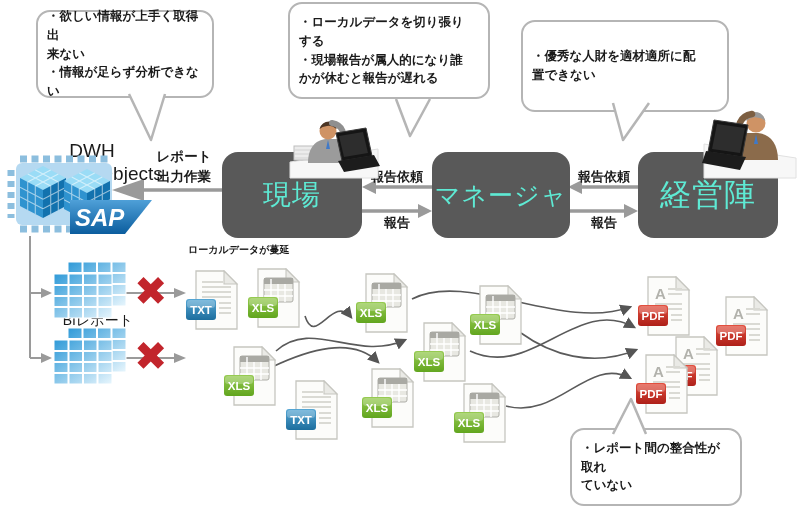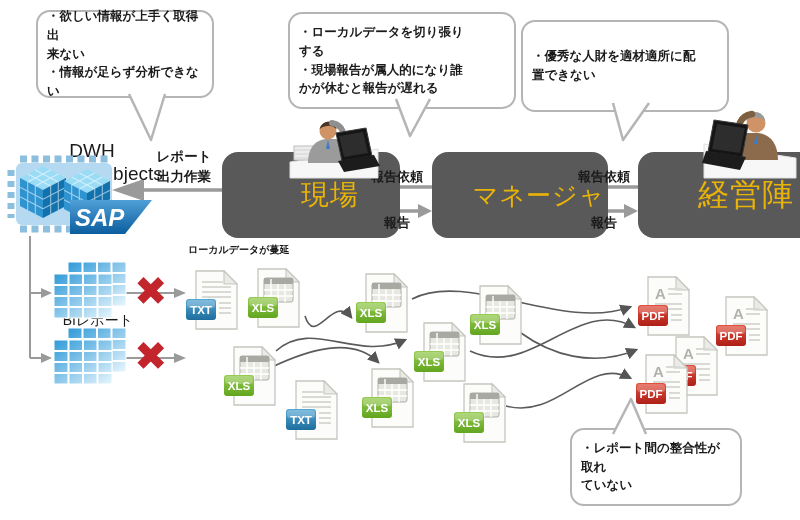--- a/index.html
+++ b/index.html
@@ -2,41 +2,41 @@
 <html><head>
 <meta charset="utf-8">
 <style>
   html,body{margin:0;padding:0;background:#fff;}
   .stage{position:relative;width:800px;height:520px;background:#fff;overflow:hidden;
          font-family:"Liberation Sans","DejaVu Sans",sans-serif;color:#1a1a1a;}
   .bubble{position:absolute;background:#fff;border:2.5px solid #b5b5b5;border-radius:14px;
           font-weight:bold;font-size:12.5px;line-height:1.5;white-space:pre-line;
           display:flex;align-items:center;padding:6px 9px;box-sizing:border-box;z-index:1;}
   svg.overlay{position:absolute;left:0;top:0;z-index:2;pointer-events:none;}
-  .actor{position:absolute;background:#595959;color:#eab308;border-radius:16px;display:flex;
-         align-items:center;justify-content:center;z-index:3;letter-spacing:1px;padding-left:38px;}
+  .actor{position:absolute;background:#595959;color:#5eead4;border-radius:16px;display:flex;
+         align-items:center;justify-content:center;z-index:3;letter-spacing:1px;}
   .actor-genba{left:222px;top:152px;width:140px;height:86px;font-size:28px;}
   .actor-manager{left:432px;top:152px;width:138px;height:86px;font-size:25px;}
   .actor-exec{left:638px;top:152px;width:140px;height:86px;font-size:31px;}
   .lbl{position:absolute;z-index:3;white-space:pre-line;}
   .lbl-dwh{left:0;top:119px;width:184px;text-align:center;font-size:19px;line-height:1.2;margin-top:21px;}
   .lbl-repout{left:146px;top:147px;width:76px;text-align:center;font-size:13.5px;font-weight:bold;line-height:1.45;}
   .lbl-req1{left:360px;top:168px;width:74px;text-align:center;font-size:13px;font-weight:bold;}
   .lbl-rep1{left:360px;top:214px;width:74px;text-align:center;font-size:13px;font-weight:bold;}
   .lbl-req2{left:567px;top:168px;width:74px;text-align:center;font-size:13px;font-weight:bold;}
   .lbl-rep2{left:567px;top:214px;width:74px;text-align:center;font-size:13px;font-weight:bold;}
   .lbl-bi{left:47px;top:312px;width:86px;text-align:right;font-size:14px;}
   .lbl-local{left:188px;top:243px;font-size:10px;font-weight:bold;}
   .chip,.bistack,.file{position:absolute;z-index:3;}
   .person{position:absolute;z-index:4;}
   .redx{position:absolute;z-index:4;color:#c2252c;font-weight:bold;font-size:40px;line-height:1;
         font-family:"DejaVu Sans",sans-serif;}
   .redx-1{left:134px;top:271px;} .redx-2{left:134px;top:336px;}
   .b1{left:36px;top:10px;width:178px;height:88px;}
-  .b2{left:288px;top:12px;width:228px;height:97px;font-family:Liberation Serif, serif;}
+  .b2{left:288px;top:2px;width:202px;height:97px;font-family:Liberation Serif, serif;}
   .b3{left:504px;top:20px;width:208px;height:92px;margin-left:17px;}
   .b4{left:570px;top:428px;width:172px;height:78px;}
 </style>
 </head>
 <body>
 
 <div class="stage">
 
   <div class="bubble b1">
     <span>・欲しい情報が上手く取得出

